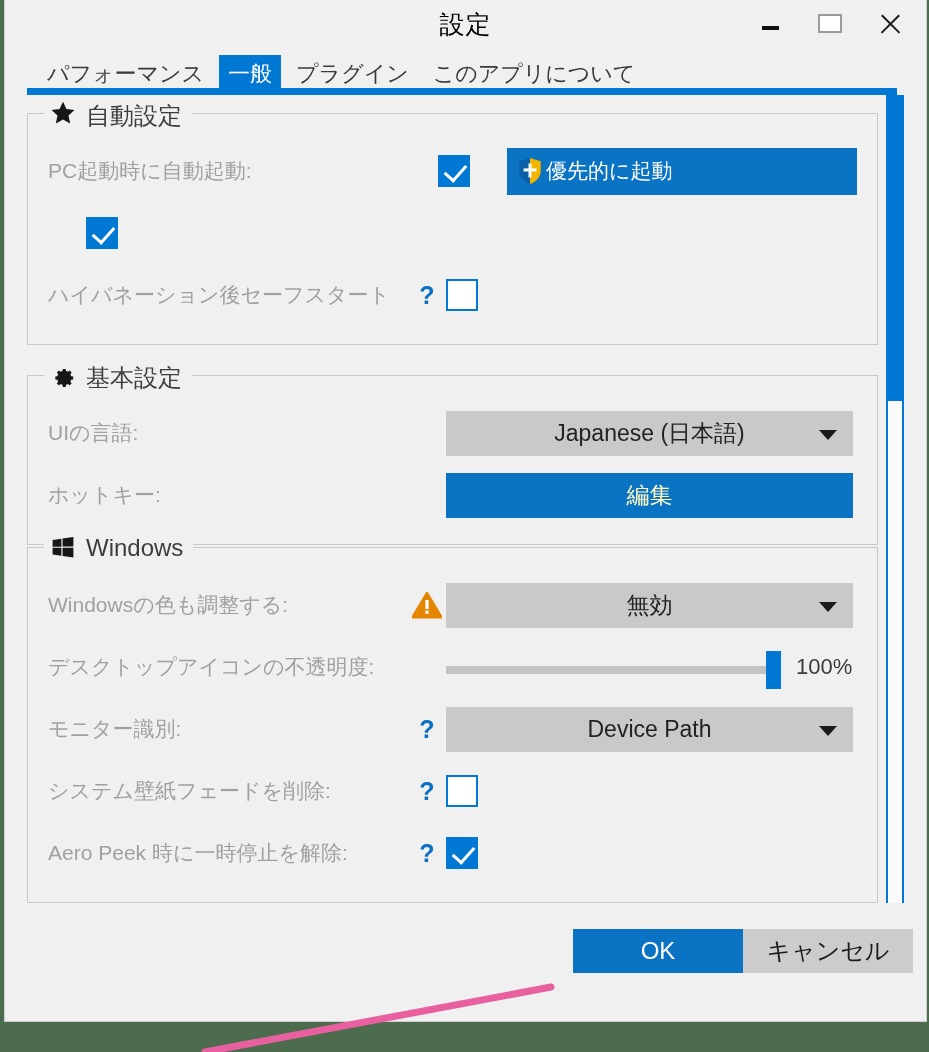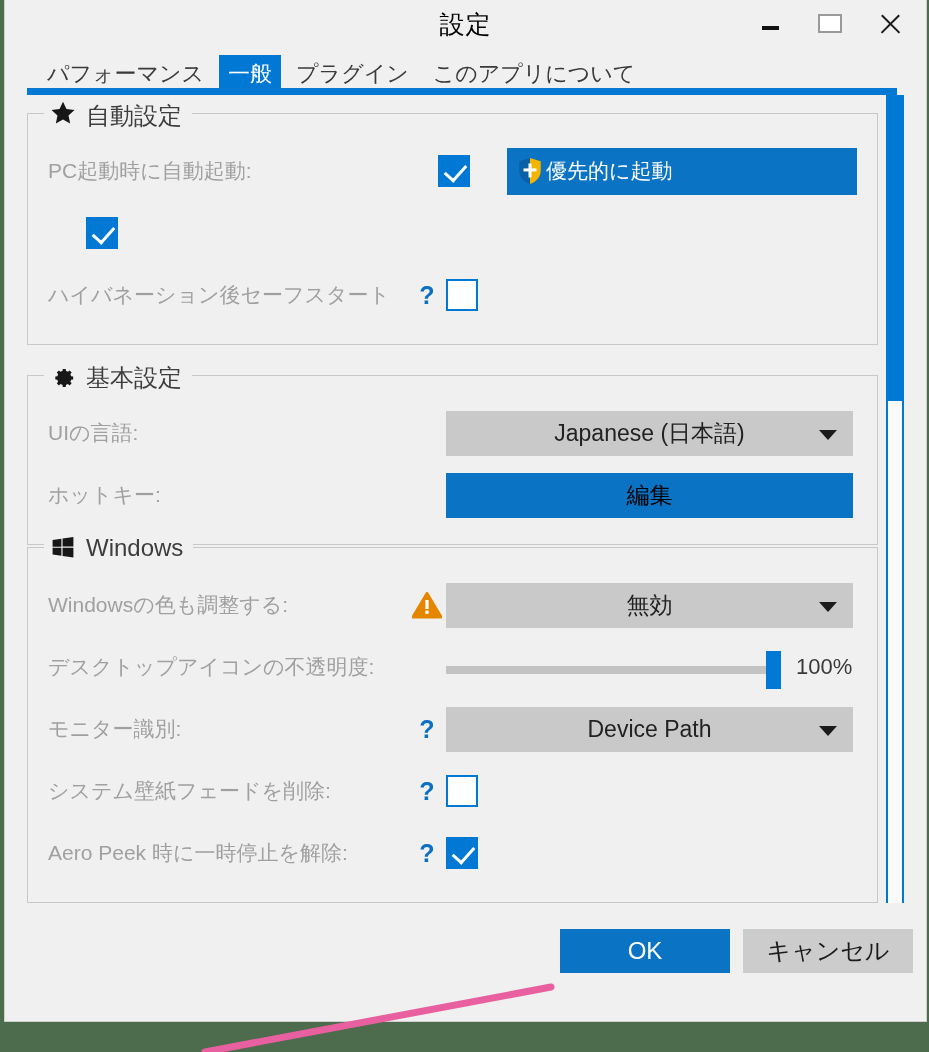--- a/index.html
+++ b/index.html
@@ -218,21 +218,21 @@
     right: 16px; top: 50%;
     margin-top: -3px;
     width: 0; height: 0;
     border-left: 9px solid transparent;
     border-right: 9px solid transparent;
     border-top: 10px solid #1b1b1b;
   }
   .btn-primary {
     width: 407px; height: 45px;
     background: #0b73c4;
-    color: #000000;
+    color: #fef9c3;
     display: flex; align-items: center; justify-content: center;
     font-size: 23px;
     cursor: pointer;
   }
 
   .slider-wrap {
     display: flex;
     align-items: center;
     width: 407px;
     position: relative;
@@ -262,21 +262,21 @@
   .footer {
     position: absolute;
     left: 0; right: 0; bottom: 0;
     height: 118px;
     background: #f0f0f0;
   }
   .footer-btns {
     position: absolute;
     right: 13px; top: 26px;
     display: flex;
-    gap: 13px;
+    gap: 0;
   }
   .btn-ok {
     width: 170px; height: 44px;
     background: #0b73c4;
     color: #ffffff;
     display: flex; align-items: center; justify-content: center;
     font-size: 24px;
     cursor: pointer;
   }
   .btn-cancel {

